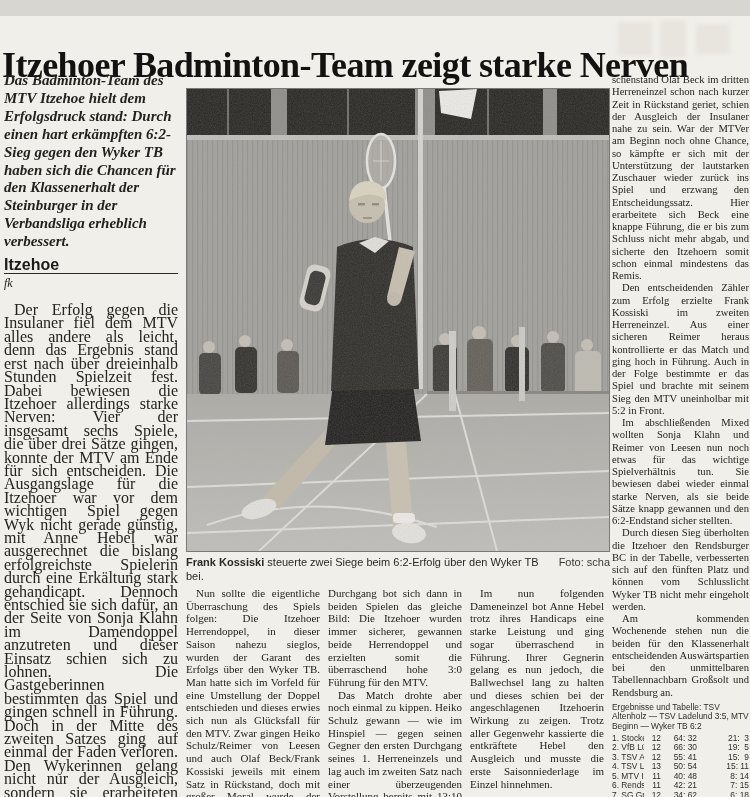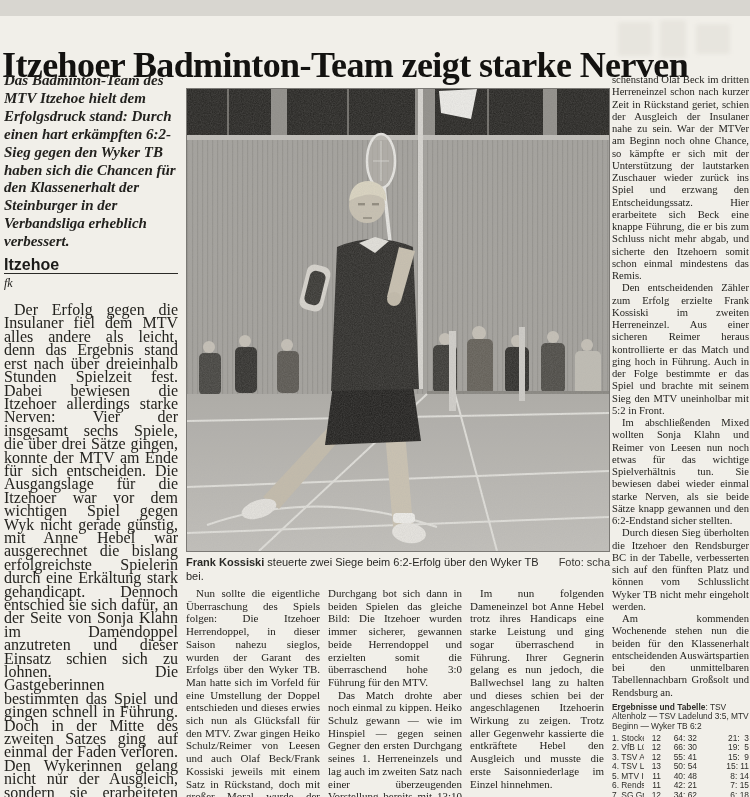--- a/index.html
+++ b/index.html
@@ -59,21 +59,21 @@
   .bottomcols .bodytext{font-size:11px;line-height:12.7px;}
   
   .col-right{position:absolute;left:612px;top:58px;width:137px;bottom:2px;overflow:hidden;}
   .col-right .bodytext{font-size:10.6px;line-height:12.25px;}
   
   .results{
     margin-top:4px;font-family:"Liberation Sans",sans-serif;
     font-size:8.4px;line-height:9.6px;color:#2e2d29;
   }
   .results-head{margin-bottom:2px;}
-  .results-head b{font-weight:700;}
+  .results-head b{font-weight:400;}
   .trow{display:flex;line-height:9.5px;}
   .trow .tname{flex:1 1 auto;text-align:left;white-space:nowrap;overflow:hidden;}
   .trow .tnum{flex:0 0 auto;text-align:right;white-space:pre;}
   .w1{width:17px;} .w2{width:36px;} .w3{width:52px;}
 </style>
 </head>
 <body>
 
 <div class="page">
 

